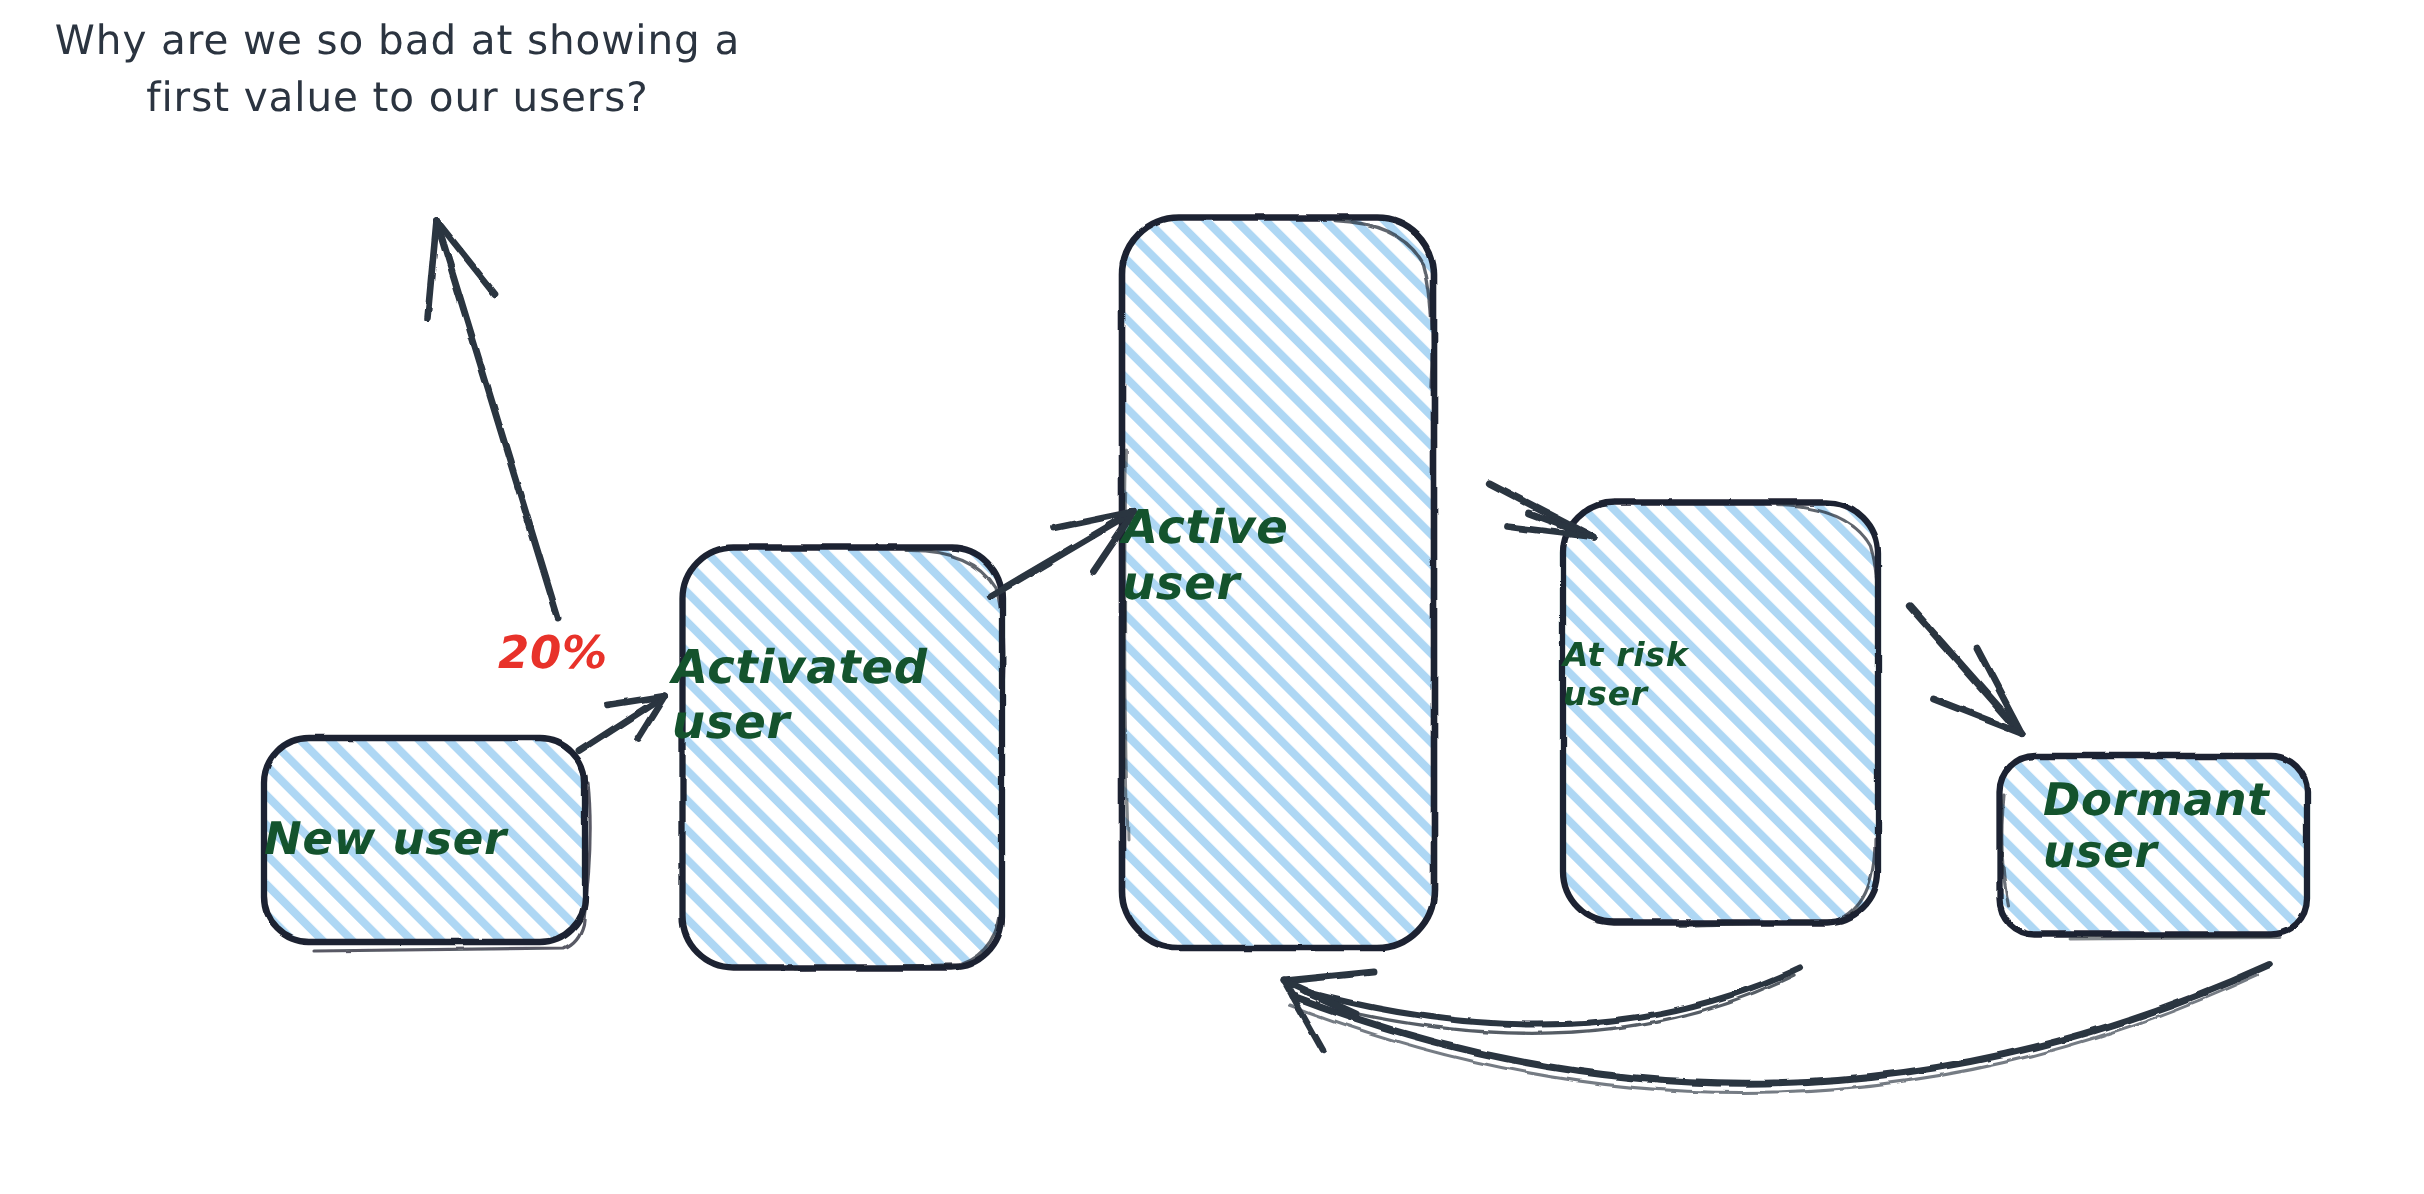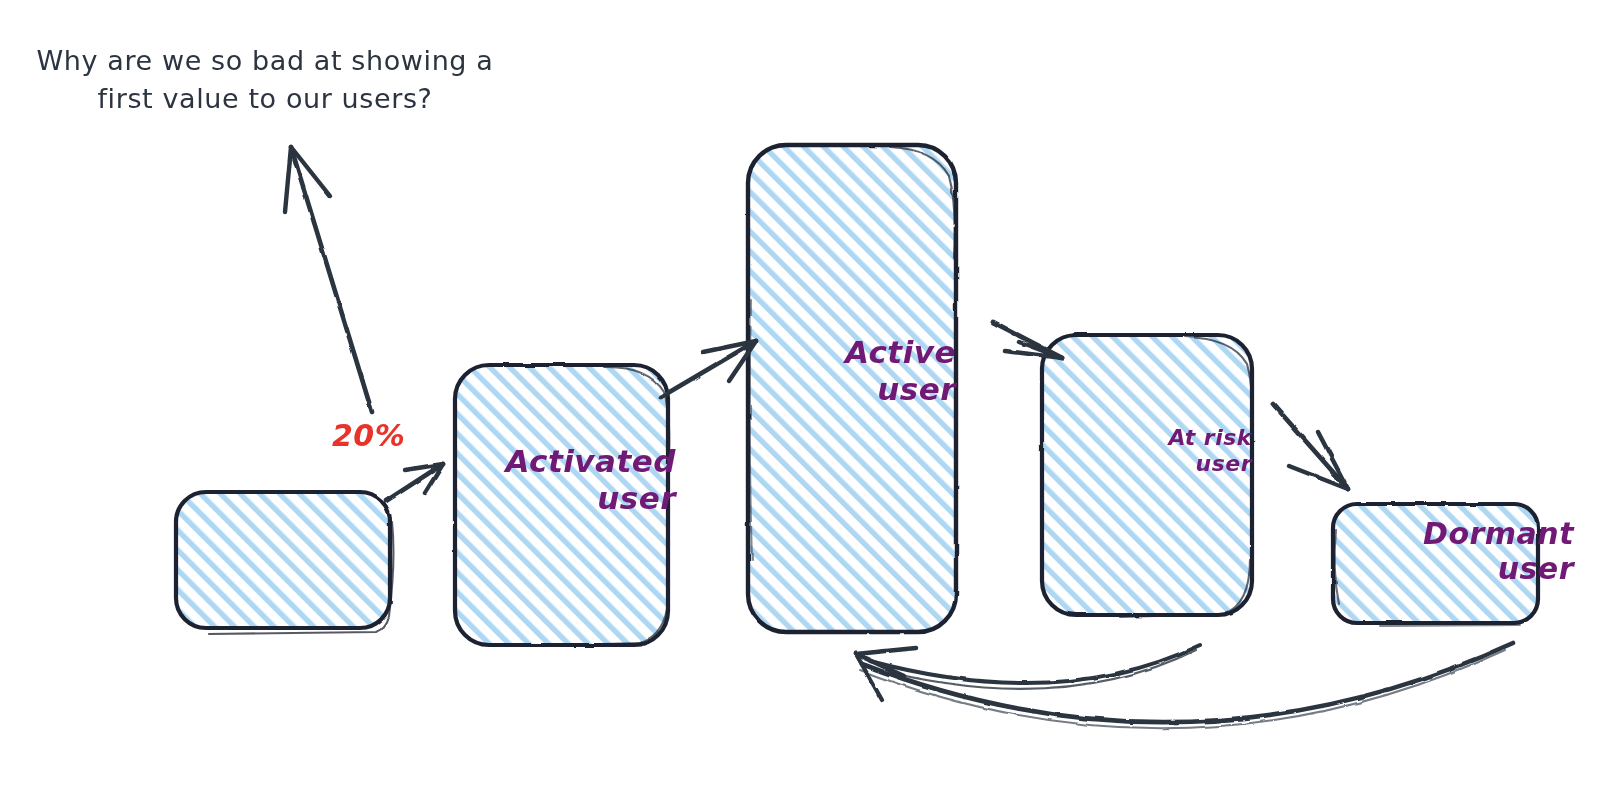--- a/index.html
+++ b/index.html
@@ -18,22 +18,22 @@
     overflow: hidden;
   }
   #scene {
     position: absolute;
     left: 0; top: 0;
     width: 1616px;
     height: 796px;
   }
   .node-label {
     position: absolute;
-    text-align: right;
-    color: #701a75;
+    text-align: left;
+    color: #14532d;
     font-family: "DejaVu Sans", sans-serif;
     font-weight: 700;
     font-style: italic;
     letter-spacing: 0.5px;
     line-height: 1.18;
     pointer-events: none;
     white-space: pre-line;
   }
   .title-text {
     position: absolute;
@@ -159,27 +159,28 @@
       <path d="M1505 650 Q1188 796 860 670" fill="none" stroke="#2b3440" stroke-width="2.0" stroke-linecap="round" opacity="0.65"></path>
     </g>
 
     <g filter="url(#rough2)">
       <path d="M856 654 L916 648" fill="none" stroke="#2b3440" stroke-width="4.6" stroke-linecap="round"></path>
       <path d="M856 654 L904 676" fill="none" stroke="#2b3440" stroke-width="4.6" stroke-linecap="round"></path>
       <path d="M856 654 L882 700" fill="none" stroke="#2b3440" stroke-width="4.2" stroke-linecap="round"></path>
     </g>
   </svg>
 
-  <div class="title-text" style="left:10px; top:42px; width:510px; font-size:27px;text-align:center;">Why are we so bad at showing a
+  <div class="title-text" style="left:10px; top:9px; width:510px; font-size:27px;text-align:center;">Why are we so bad at showing a
 first value to our users?</div>
 
   <div class="pct-label" style="left:332px; top:418px; font-size:30px; color:#e8322a;">20%</div>
 
+  <div class="node-label" style="left:176px; top:542px; width:214px; font-size:30px;">New user</div>
 
-  <div class="node-label" style="left:448px; top:443px; width:228px; font-size:31px;">Activated
+  <div class="node-label" style="left:448px; top:427px; width:228px; font-size:31px;">Activated
 user</div>
 
   <div class="node-label" style="left:748px; top:334px; width:208px; font-size:31px;">Active
 user</div>
 
   <div class="node-label" style="left:1042px; top:425px; width:210px; font-size:22px;">At risk
 user</div>
 
   <div class="node-label" style="left:1362px; top:516px; width:212px; font-size:30px;">Dormant
 user</div>

